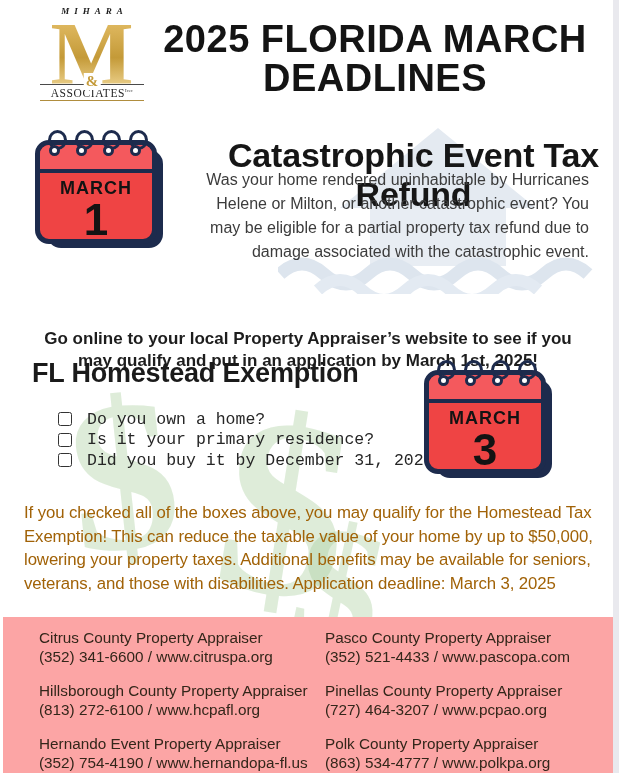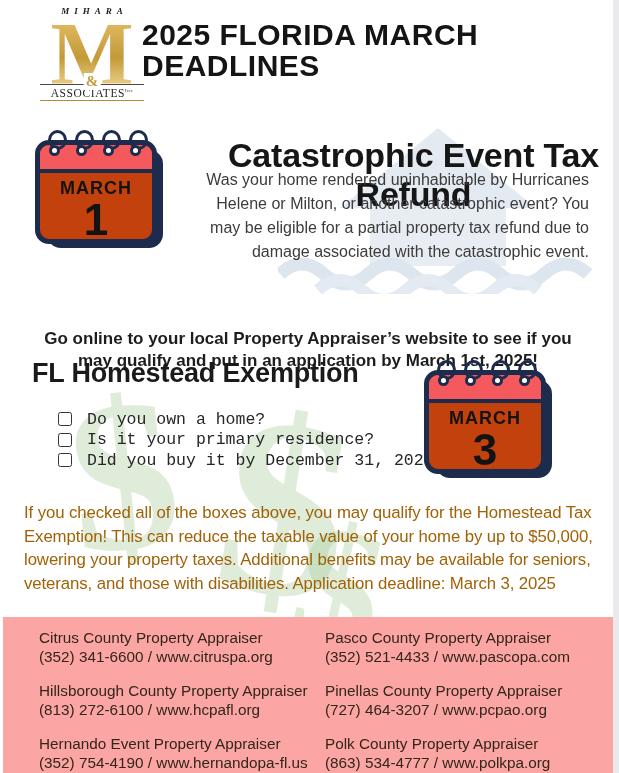--- a/index.html
+++ b/index.html
@@ -26,28 +26,28 @@
     background:#fff; padding:0 2px; z-index:1;
   }
   .logo-bottom{
     font-family:"Liberation Serif", serif; font-size:11.5px; letter-spacing:.6px; color:#262626;
     border-top:1px solid #4a4a4a; border-bottom:1.5px solid #b08d3e; padding:2px 0 1px 0;
   }
   .logo-suffix{font-size:5px; vertical-align:super;}
 
   
   .title{
-    position:absolute; left:142px; top:20px; width:466px; z-index:2;
-    font-size:30px; font-weight:800; letter-spacing:.5px; line-height:1.02; color:#141414;
+    position:absolute; left:142px; top:20px; width:466px; text-align:center; z-index:2;
+    font-size:38px; font-weight:800; letter-spacing:.5px; line-height:1.02; color:#141414;
   }
 
   
   .calendar{position:absolute; width:134px; height:122px; z-index:2;}
   .cal-shadow{position:absolute; left:12px; top:20px; width:116px; height:98px; background:#1d2b4d; border-radius:14px;}
-  .cal-card{position:absolute; left:0; top:10px; width:112px; height:94px; background:#c2410c; border:5px solid #1d2b4d; border-radius:14px; overflow:hidden;}
+  .cal-card{position:absolute; left:0; top:10px; width:112px; height:94px; background:#ef4444; border:5px solid #1d2b4d; border-radius:14px; overflow:hidden;}
   .cal-header{height:24px; background:#f4595d; border-bottom:4px solid #1d2b4d;}
   .cal-month{text-align:center; font-weight:700; font-size:18px; letter-spacing:1px; color:#131313; margin-top:5px;}
   .cal-day{text-align:center; font-weight:700; font-size:44px; line-height:.95; color:#131313;}
   .ring{position:absolute; z-index:1;}
   .ring-loop{position:absolute; left:0; top:0; width:13px; height:14px; border:3.5px solid #1d2b4d; border-radius:50%; background:transparent;}
   .ring-eye{position:absolute; left:1px; top:15px; width:5px; height:5px; border:3px solid #1d2b4d; border-radius:50%; background:#fff;}
 
   
   .watermark-house{position:absolute; left:278px; top:124px; z-index:0;}
   .h1{position:absolute; left:200px; top:136px; width:395px; text-align:center; font-size:34px; font-weight:700; color:#161616; z-index:1; letter-spacing:-.2px;margin-left:16px;}

